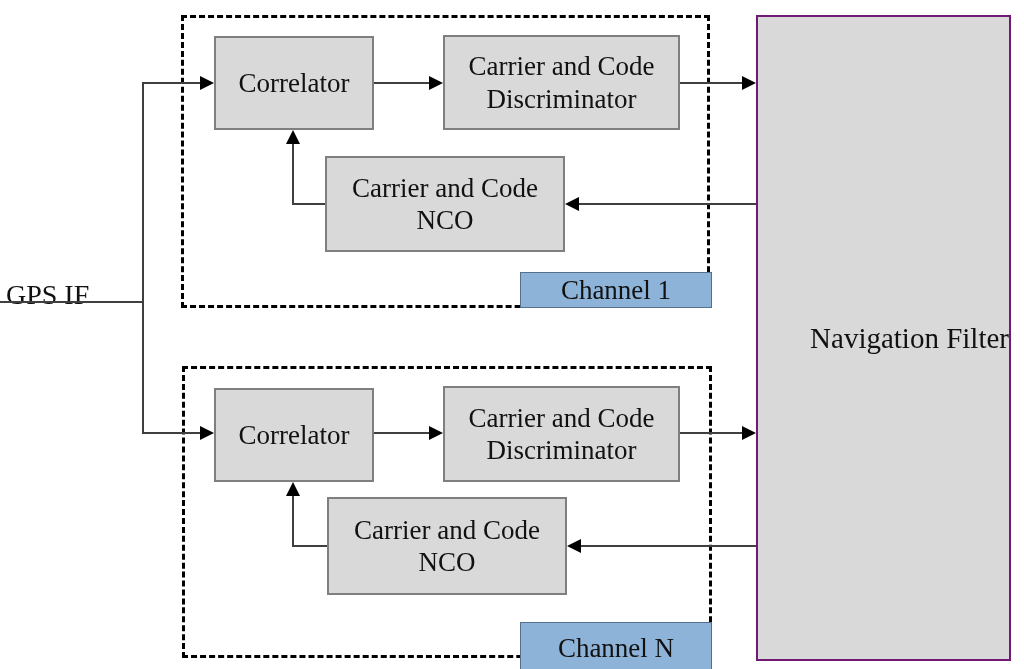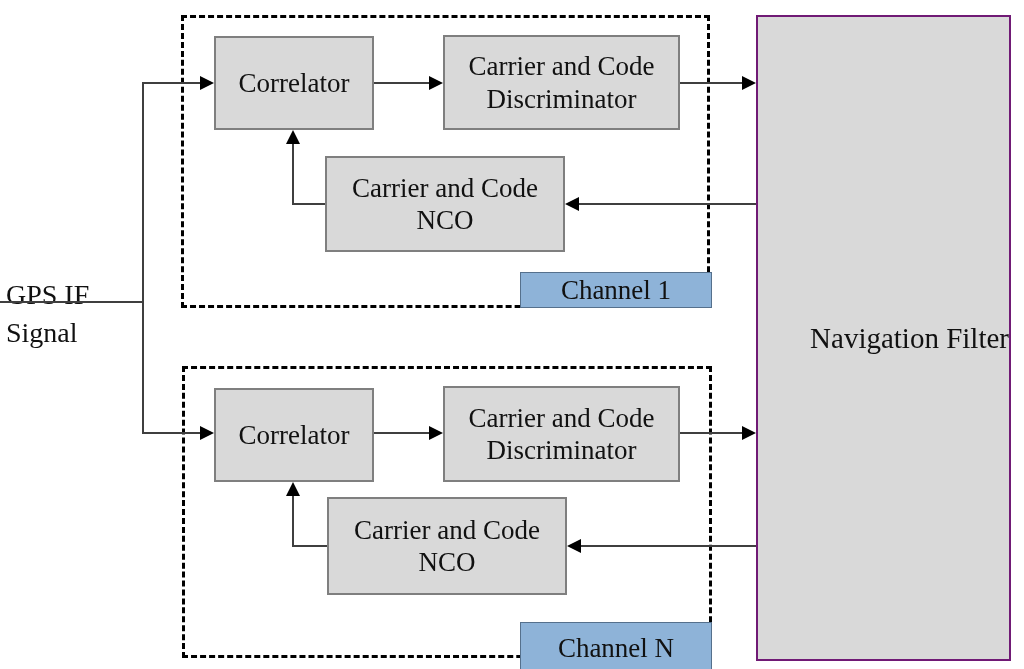--- a/index.html
+++ b/index.html
@@ -57,21 +57,20 @@
   .arrow.left{border-top:7px solid transparent;border-bottom:7px solid transparent;border-right:14px solid #000;}
   .arrow.up{border-left:7px solid transparent;border-right:7px solid transparent;border-bottom:14px solid #000;}
 </style>
 </head>
 <body>
 
 <div class="canvas">
 
   <div class="src-label">
     <div>GPS IF</div>
-    <div>Signal</div>
   </div>
 
   <div class="line" style="left:0;top:301px;width:143px;height:2px;"></div>
   <div class="line" style="left:142px;top:82px;width:2px;height:352px;"></div>
   <div class="line" style="left:142px;top:82px;width:59px;height:2px;"></div>
   <div class="arrow right" style="left:200px;top:76px;"></div>
   <div class="line" style="left:142px;top:432px;width:59px;height:2px;"></div>
   <div class="arrow right" style="left:200px;top:426px;"></div>
 
   <div class="channel-box" style="left:181px;top:15px;width:529px;height:293px;"></div>

